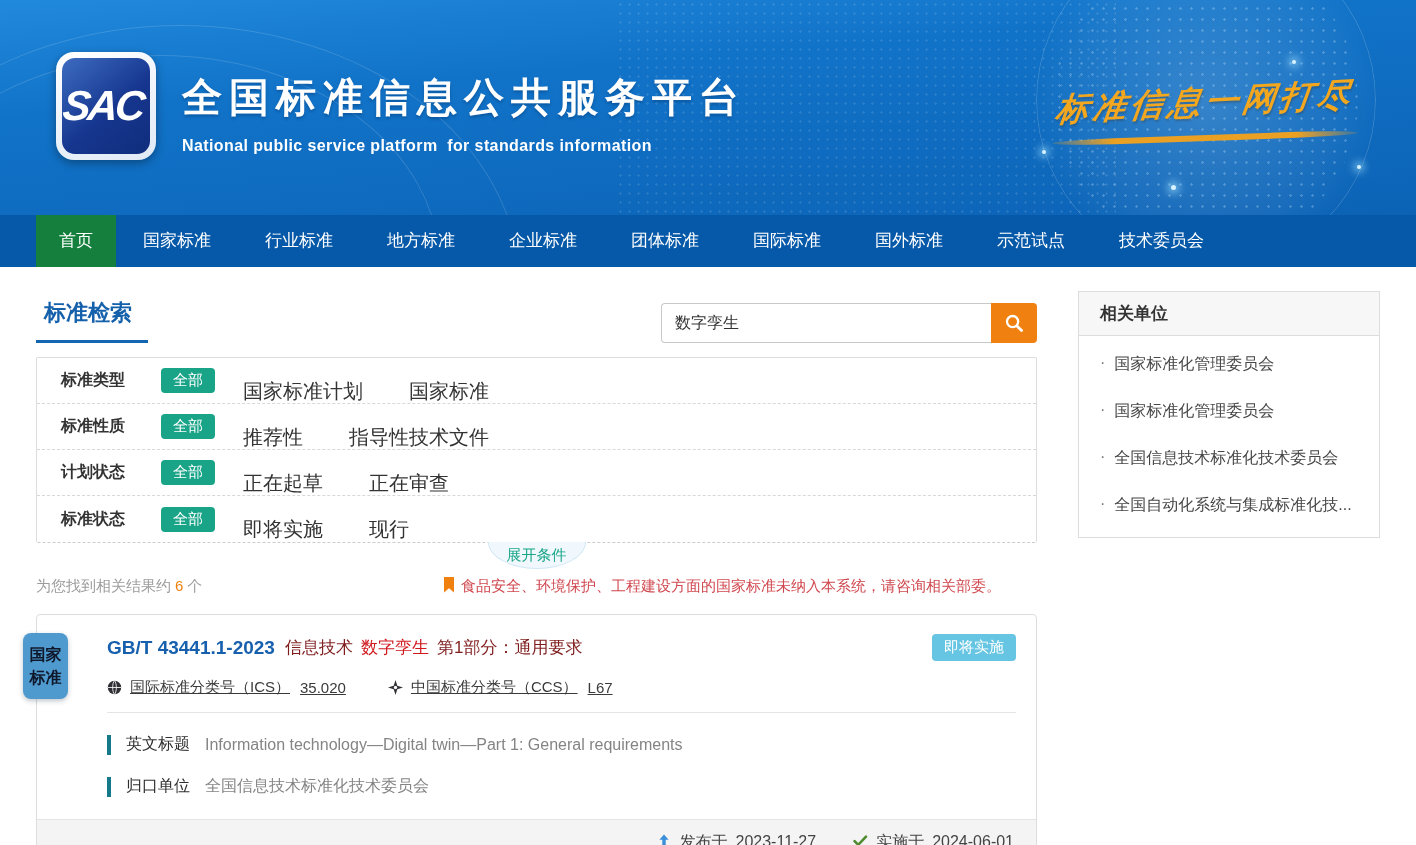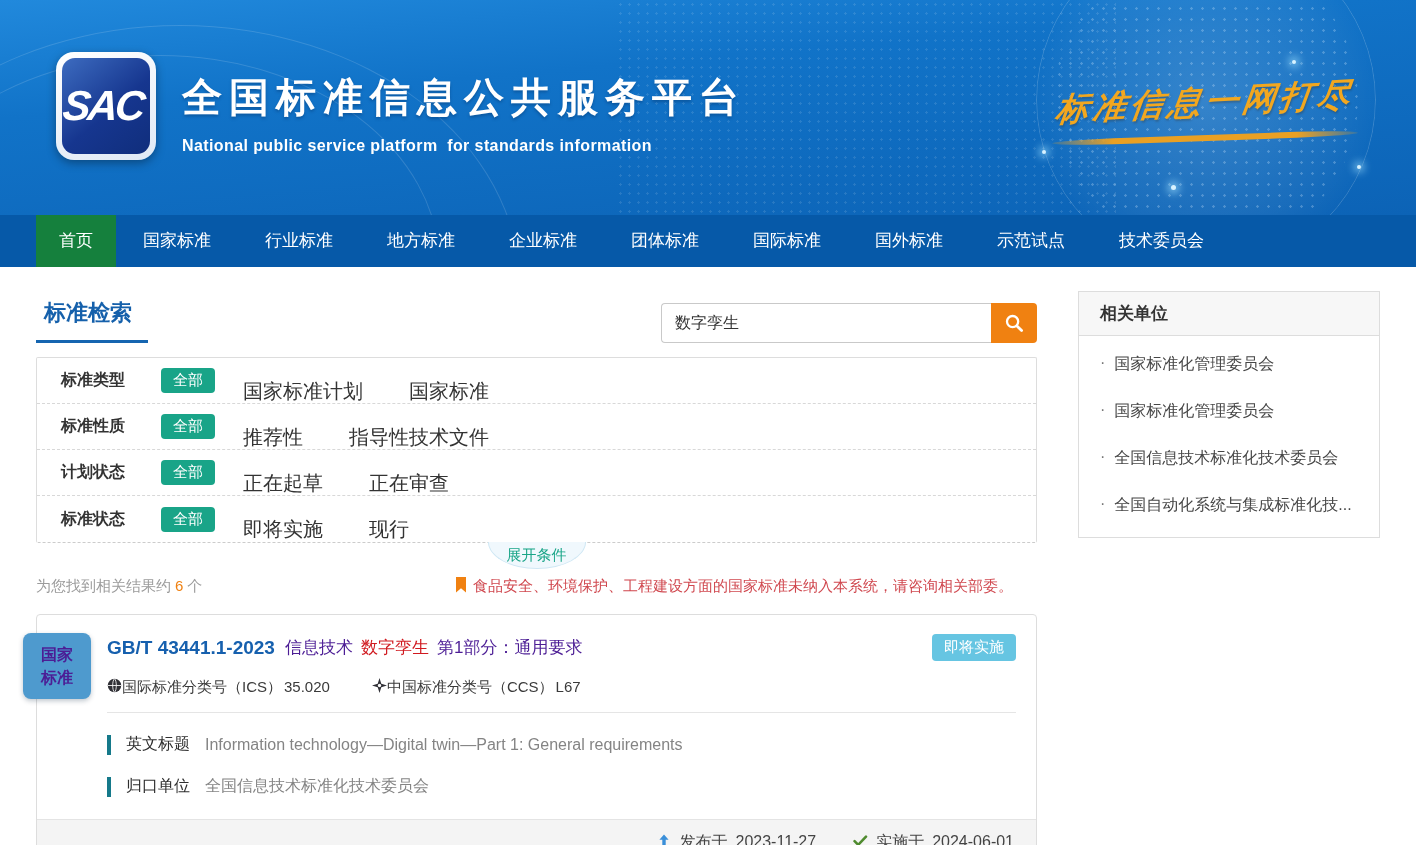--- a/index.html
+++ b/index.html
@@ -120,42 +120,42 @@
   .expand-pill {
     width:98px; height:27px; margin:-1px auto 0; text-align:center;
     background:#f0f8fd; border:1px solid #cfe7f4; border-top:none;
     border-bottom-left-radius:49px 27px; border-bottom-right-radius:49px 27px;
     color:#1aa588; font-size:15px; line-height:25px; cursor:pointer;
   }
 
   .results-row { display:flex; justify-content:space-between; align-items:center; margin-top:8px; }
   .results-count { font-size:15px; color:#9b9b9b; }
   .results-count .num { color:#f08111; padding:0 4px; }
-  .results-notice { display:flex; gap:6px; margin-right:24px; }
+  .results-notice { display:flex; gap:6px; margin-right:36px; }
   .results-notice span { font-size:15px; color:#d0484f; }
 
   
   .result-card { position:relative; margin-top:18px; border:1px solid #ddd; border-radius:4px; }
   .type-badge {
-    position:absolute; left:-14px; top:18px; width:68px; height:66px;
+    position:absolute; left:-14px; top:18px; width:45px; height:66px;
     background:#4e9ace; border-radius:8px; box-shadow:0 2px 5px rgba(0,30,60,.25);
     display:flex; flex-direction:column; align-items:center; justify-content:center;
-    color:#4c1d95; font-size:16px; font-weight:bold; line-height:23px;
+    color:#0f172a; font-size:16px; font-weight:bold; line-height:23px;
   }
   .card-body { padding:19px 20px 22px 70px; }
   .card-title-row { display:flex; align-items:center; }
   .std-code { font-size:19px; font-weight:bold; color:#1660ae; margin-right:10px; cursor:pointer; }
-  .std-t { font-size:17px; color:#4c1d95; margin-right:8px; cursor:pointer; }
+  .std-t { font-size:17px; color:#7f1d1d; margin-right:8px; cursor:pointer; }
   .std-hl { font-size:17px; color:#d0191f; margin-right:8px; cursor:pointer; }
   .status-badge {
     margin-left:auto; background:#66c5e2; color:#fff; font-size:15px;
     padding:4px 12px; border-radius:4px; white-space:nowrap;
   }
   .meta-row { display:flex; align-items:center; margin-top:17px; font-size:15px; color:#3a3a3a; }
-  .meta-item { display:flex; align-items:flex-start; margin-right:42px; }
+  .meta-item { display:flex; align-items:center; gap:8px; margin-right:42px;text-decoration:underline; }
   .meta-item .val { margin-left:2px; }
   .card-divider { border-top:1px solid #e5e5e5; margin-top:15px; }
   .detail-row { display:flex; align-items:center; margin-top:21px; }
   .teal-bar { width:4px; height:20px; background:#15798a; margin-right:15px; }
   .detail-label { font-size:16px; color:#2e2e2e; margin-right:15px; white-space:nowrap; }
   .detail-value { font-size:16px; color:#848484; }
   .card-footer {
     height:45px; background:#f4f4f4; border-top:1px solid #e4e4e4;
     border-radius:0 0 4px 4px; display:flex; justify-content:flex-end;
     align-items:center; gap:36px; padding-right:22px;

